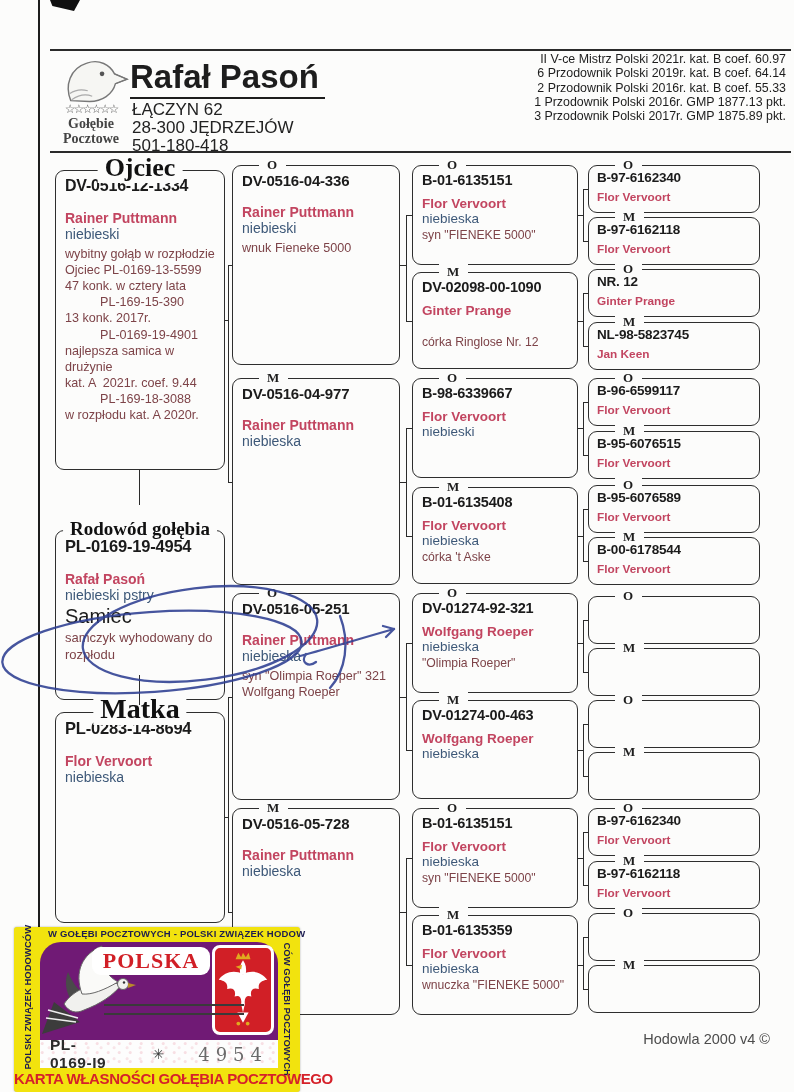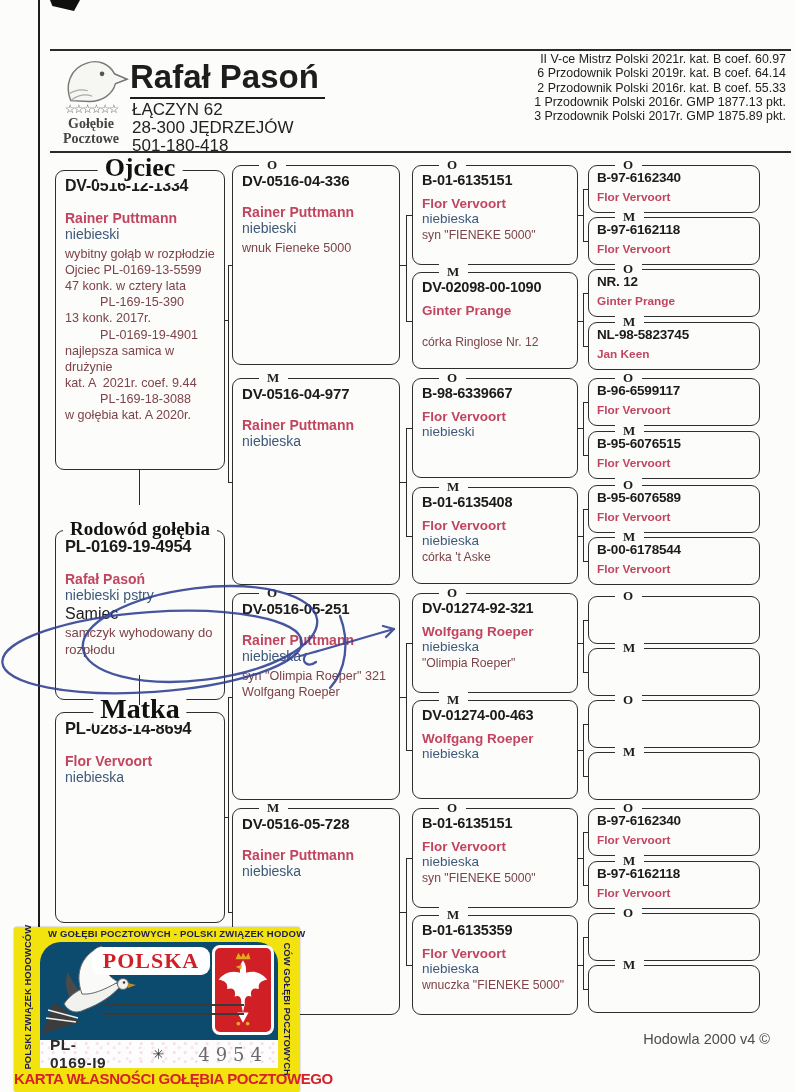--- a/index.html
+++ b/index.html
@@ -29,21 +29,21 @@
   .pbox{position:absolute;border:1.5px solid #2e2e2e;border-radius:9px;box-sizing:border-box;
         padding:6px 9px;background:transparent;}
   .sexlab{position:absolute;top:-9px;left:26px;background:#fcfcfb;padding:0 8px;
           font:700 13px "Liberation Serif",serif;letter-spacing:1px;color:#1d1d1d;}
   .box-title{position:absolute;left:50%;transform:translateX(-50%);background:#fcfcfb;
              padding:0 7px;font-family:"Liberation Serif",serif;font-weight:700;color:#111;
              white-space:nowrap;}
   .ring{font-weight:700;font-size:15px;color:#1b1b1b;letter-spacing:-0.2px;}
   .breeder{font-weight:700;font-size:14px;color:#c24560;margin-top:15px;}
   .colorline{font-size:14px;color:#3d5878;min-height:18px;}
-  .sexline{font-size:16px;color:#1b1b1b;}
+  .sexline{font-size:20px;color:#1b1b1b;}
   .notes{font-size:12.6px;color:#7d4348;line-height:1.28;margin-top:2px;white-space:pre-wrap;}
   .gen3 .ring{font-size:14.5px;}
   .gen3 .breeder{margin-top:8px;font-size:13.5px;}
   .gen3 .colorline{font-size:13.5px;min-height:17px;}
   .gen3 .notes{font-size:12.2px;margin-top:0;}
   .compact{padding:4px 8px;}
   .compact .ring{font-size:13.5px;}
   .compact .breeder{margin-top:5px;font-size:11.8px;}
   .father-box .ring{font-size:16px;}
   .subject-box .ring{font-size:16.5px;}
@@ -56,21 +56,21 @@
   .credit{position:absolute;right:24px;top:1031px;font-size:14.5px;color:#4c4c4c;}
   
   .stamp{position:absolute;left:14px;top:927px;width:286px;height:165px;background:#f2e30e;
          z-index:6;border-radius:3px;box-shadow:0 0 2px rgba(0,0,0,.35);}
   .stamp-border-top{position:absolute;left:34px;top:1px;width:244px;text-align:center;
          font:700 9.5px "Liberation Sans",sans-serif;color:#1c1c50;letter-spacing:.2px;white-space:nowrap;}
   .stamp-border-left{position:absolute;left:-52px;top:72px;width:130px;transform:rotate(-90deg);
          font:700 9.5px "Liberation Sans",sans-serif;color:#1c1c50;text-align:center;white-space:nowrap;}
   .stamp-border-right{position:absolute;right:-49px;top:72px;width:124px;transform:rotate(90deg);
          font:700 9.5px "Liberation Sans",sans-serif;color:#1c1c50;text-align:center;white-space:nowrap;}
-  .stamp-red{position:absolute;left:26px;top:15px;width:238px;height:124px;background:#0c4a6e;
+  .stamp-red{position:absolute;left:26px;top:15px;width:238px;height:124px;background:#701a75;
              border-radius:21px;}
   .stamp-polska{position:absolute;left:52px;top:5px;width:118px;height:28px;background:#fff;
                 border-radius:9px;display:flex;align-items:center;justify-content:center;
                 font:700 22px "Liberation Serif",serif;color:#d11f26;letter-spacing:1px;z-index:2;}
   .stamp-year{position:absolute;left:70px;top:44px;width:128px;text-align:center;
               font:italic 700 30px "Liberation Serif",serif;color:#e9c31d;letter-spacing:4px;
               text-shadow:1px 1px 0 #7a1014;z-index:2;}
   .year-strike1,.year-strike2{position:absolute;left:64px;width:140px;height:2px;background:#3a3a3a;z-index:3;}
   .year-strike1{top:62px;} .year-strike2{top:71px;}
   .stamp-eagle{position:absolute;left:172px;top:3px;width:62px;height:90px;background:#d11f26;
@@ -120,21 +120,21 @@
       <div>2 Przodownik Polski 2016r. kat. B coef. 55.33</div>
       <div>1 Przodownik Polski 2016r. GMP 1877.13 pkt.</div>
       <div>3 Przodownik Polski 2017r. GMP 1875.89 pkt.</div>
     </div>
 
   <div class="pbox father-box" style="left:55px;top:170px;width:170px;height:300px;">
     <div class="box-title" style="top:-18px;font-size:26px;">Ojciec</div>
     <div class="ring">DV-0516-12-1334</div>
     <div class="breeder">Rainer Puttmann</div>
     <div class="colorline">niebieski</div>
-    <div class="notes"><div>wybitny gołąb w rozpłodzie</div><div>Ojciec PL-0169-13-5599</div><div>47 konk. w cztery lata</div><div>          PL-169-15-390</div><div>13 konk. 2017r.</div><div>          PL-0169-19-4901</div><div>najlepsza samica w drużynie</div><div>kat. A  2021r. coef. 9.44</div><div>          PL-169-18-3088</div><div>w gołębia kat. A 2020r.</div></div>
+    <div class="notes"><div>wybitny gołąb w rozpłodzie</div><div>Ojciec PL-0169-13-5599</div><div>47 konk. w cztery lata</div><div>          PL-169-15-390</div><div>13 konk. 2017r.</div><div>          PL-0169-19-4901</div><div>najlepsza samica w drużynie</div><div>kat. A  2021r. coef. 9.44</div><div>          PL-169-18-3088</div><div>w rozpłodu kat. A 2020r.</div></div>
   </div>
 
   <div class="pbox subject-box" style="left:55px;top:530px;width:170px;height:170px;">
     <div class="box-title" style="top:-13px;font-size:19px;">Rodowód gołębia</div>
     <div class="ring">PL-0169-19-4954</div>
     <div class="breeder">Rafał Pasoń</div>
     <div class="colorline">niebieski pstry</div>
     <div class="sexline">Samiec</div>
     <div class="notes" style="font-size:13px;"><div>samczyk wyhodowany do</div><div>rozpłodu</div></div>
   </div>

